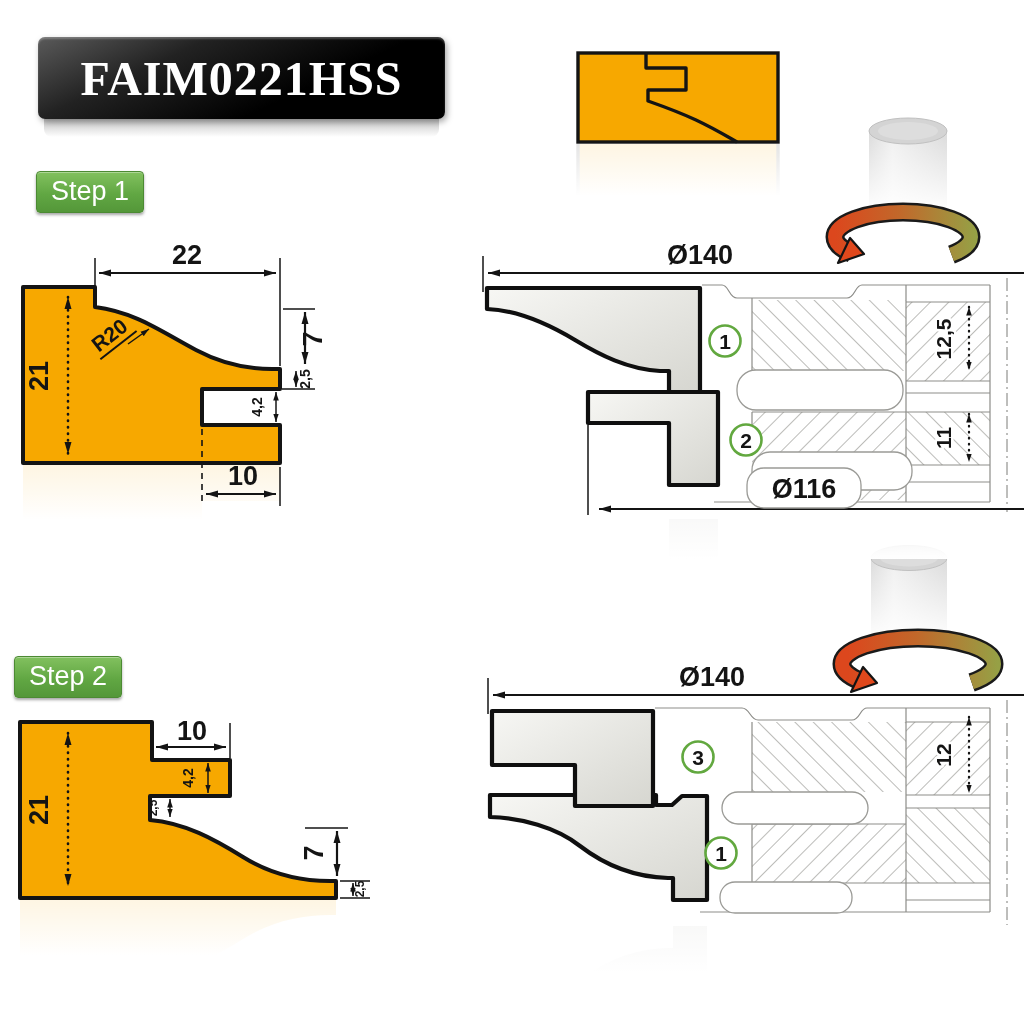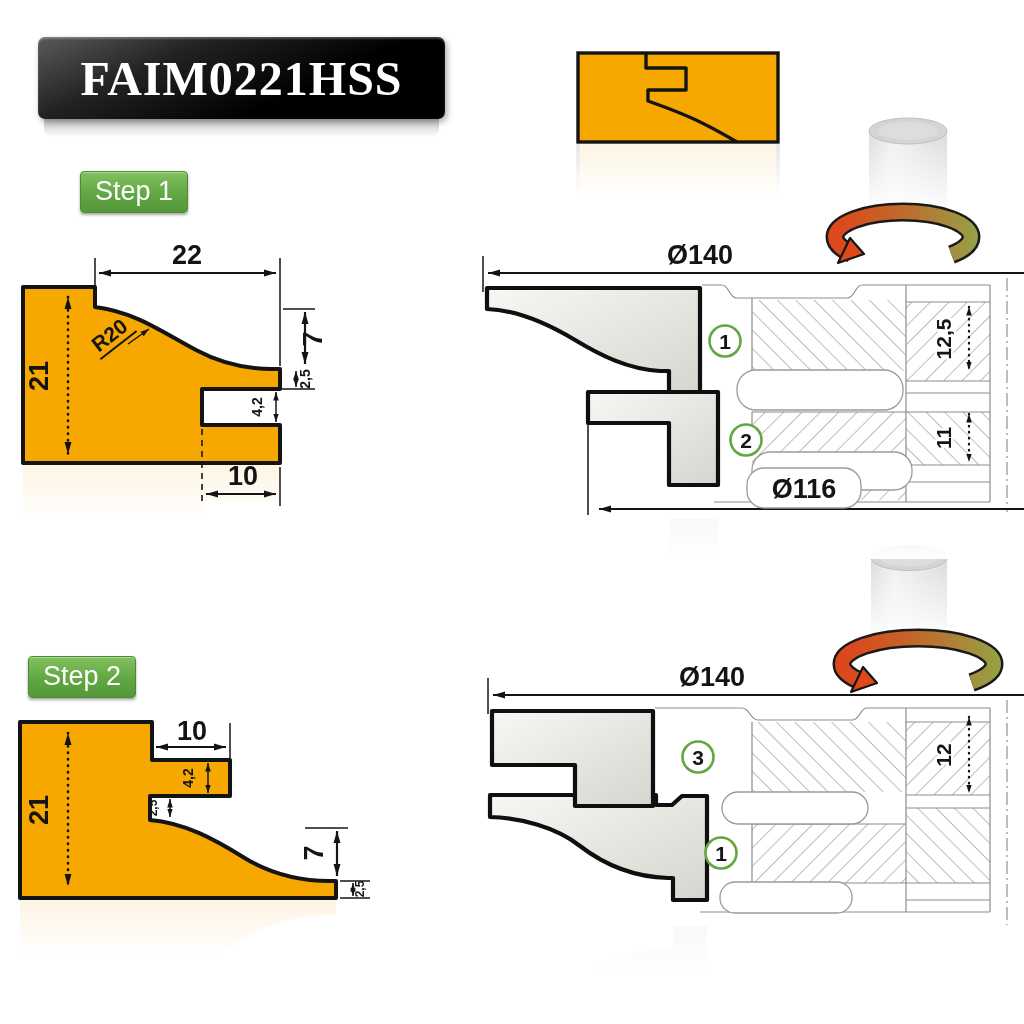--- a/index.html
+++ b/index.html
@@ -12,22 +12,22 @@
           box-shadow:2px 3px 6px rgba(0,0,0,.35), inset 0 2px 2px rgba(255,255,255,.25);}
   .banner span{color:#fff;font-family:"Liberation Serif",serif;font-weight:bold;
           font-size:48px;letter-spacing:1px;white-space:nowrap;}
   .banner::after{content:"";position:absolute;left:6px;right:6px;top:100%;height:18px;
           background:linear-gradient(180deg,rgba(40,40,40,.28),rgba(40,40,40,0));
           border-radius:0 0 8px 8px;}
   .badge{position:absolute;background:linear-gradient(180deg,#82c15f 0%,#61a743 55%,#549739 100%);
           border:1px solid #4c8a33;border-radius:4px;color:#fff;
           font-size:27px;line-height:1.25;padding:3px 14px;
           box-shadow:0 2px 3px rgba(0,0,0,.35), inset 0 1px 0 rgba(255,255,255,.35);}
-  #badge-step1{left:36px;top:171px;margin-left:44px;}
-  #badge-step2{left:28px;top:656px;}
+  #badge-step1{left:36px;top:171px;}
+  #badge-step2{left:14px;top:656px;}
   text{font-family:"Liberation Sans",sans-serif;font-weight:bold;fill:#141414;}
   .dimL{font-size:27px;text-anchor:middle;}
   .dimM{font-size:21px;text-anchor:middle;}
   .dimS{font-size:14px;text-anchor:middle;}
   .dimXS{font-size:12px;text-anchor:middle;}
   .halo{paint-order:stroke;stroke:#fff;stroke-width:5px;stroke-linejoin:round;}
   .knum{font-size:21px;text-anchor:middle;}
   .wood{fill:#F7A800;stroke:#141414;stroke-width:4;stroke-linejoin:round;}
   .seam{fill:none;stroke:#141414;stroke-width:3.4;stroke-linejoin:round;}
   .dim{stroke:#141414;stroke-width:2.2;fill:none;}

